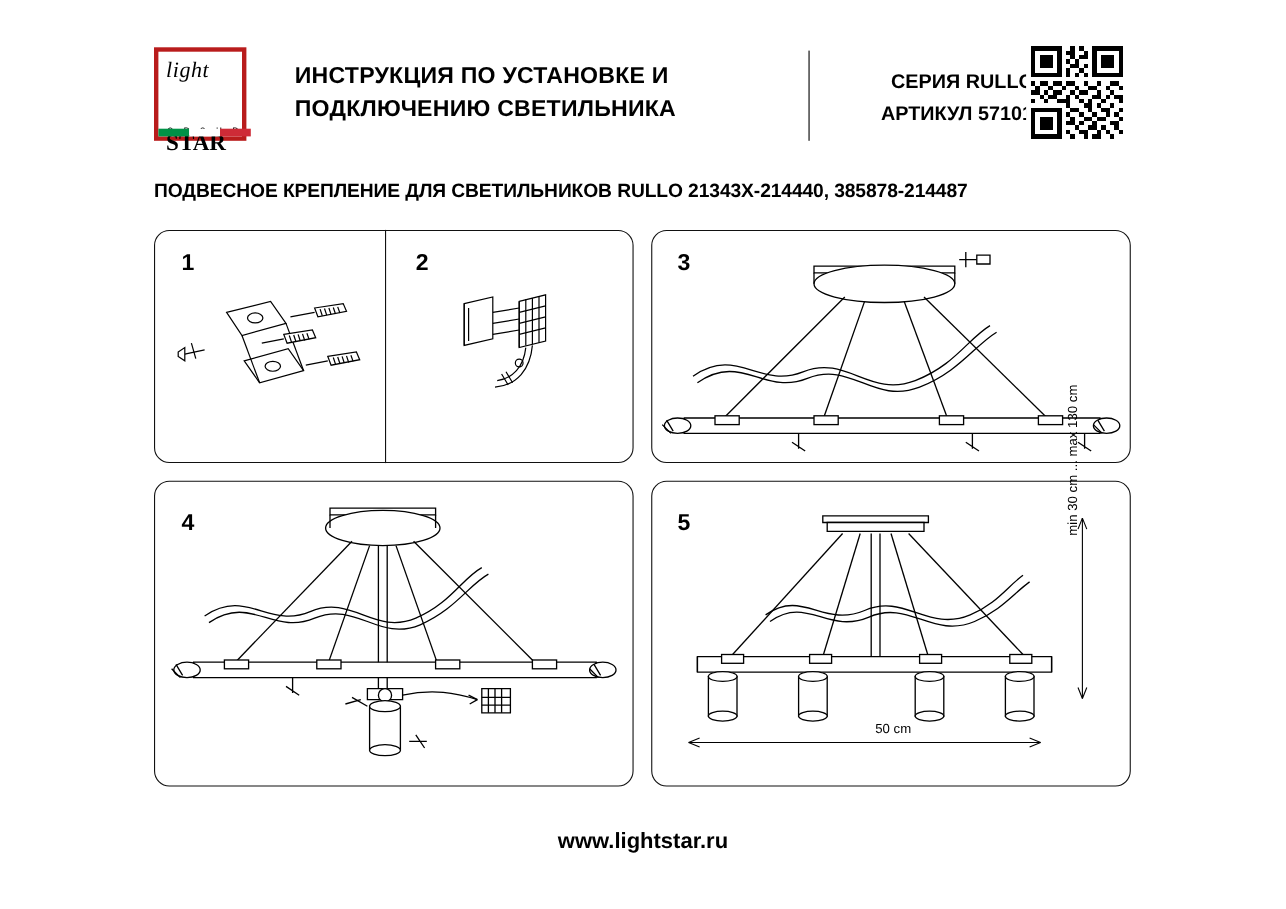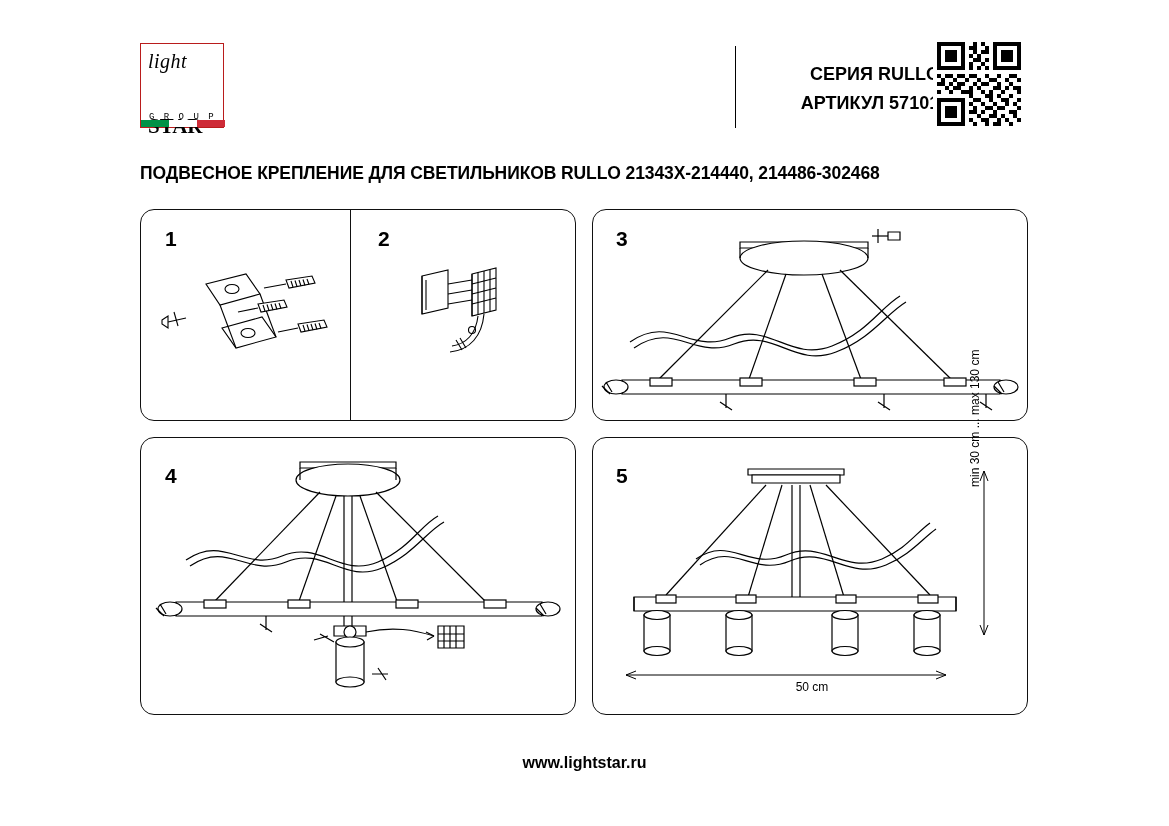--- a/index.html
+++ b/index.html
@@ -27,21 +27,21 @@
     top: 38px;
     width: 890px;
     height: 90px;
   }
   .logo-box {
     position: absolute;
     left: 0;
     top: 5px;
     width: 84px;
     height: 85px;
-    border: 1px solid #b91c1c;
+    border: 4px solid #b91c1c;
     background: #fff;
     box-sizing: border-box;
   }
   .logo-light {
     position: absolute;
     left: 7px;
     top: 6px;
     font-family: "Liberation Serif", serif;
     font-size: 20px;
     font-style: italic;
@@ -155,21 +155,21 @@
 
   .fig { position: absolute; left: 0; top: 0; }
 
   
   .footer {
     position: absolute;
     left: 0;
     top: 754px;
     width: 1169px;
     text-align: center;
-    font-size: 16px;
+    font-size: 20px;
     font-weight: bold;
   }
 </style>
 </head>
 <body>
 
 <div class="page">
 
   <div class="header">
 
@@ -177,20 +177,24 @@
       <div class="logo-light">light</div>
       <div class="logo-star">STAR</div>
       <div class="logo-group">G R O U P</div>
       <div class="logo-flag">
         <i class="flag-g"></i>
           <i class="flag-w"></i>
           <i class="flag-r"></i>
       </div>
     </div>
 
+    <div class="title-main">
+      <div>ИНСТРУКЦИЯ ПО УСТАНОВКЕ И</div>
+      <div>ПОДКЛЮЧЕНИЮ СВЕТИЛЬНИКА</div>
+    </div>
 
     <div class="header-div"></div>
 
     <div class="header-right">
       <div>СЕРИЯ RULLO</div>
       <div>АРТИКУЛ 571016</div>
     </div>
 
     <div class="qr">
       <svg width="92" height="92" viewBox="0 0 23 23" shape-rendering="crispEdges">
@@ -301,21 +305,21 @@
             <rect x="21" y="20" width="1" height="1"></rect>
           <rect x="10" y="21" width="1" height="1"></rect>
             <rect x="13" y="21" width="1" height="1"></rect>
             <rect x="15" y="21" width="2" height="1"></rect>
             <rect x="19" y="21" width="1" height="1"></rect>
         </g>
       </svg>
     </div>
   </div>
 
-  <div class="subtitle">ПОДВЕСНОЕ КРЕПЛЕНИЕ ДЛЯ СВЕТИЛЬНИКОВ RULLO 21343X-214440, 214486-302468</div>
+  <div class="subtitle">ПОДВЕСНОЕ КРЕПЛЕНИЕ ДЛЯ СВЕТИЛЬНИКОВ RULLO 21343X-214440, 385878-214487</div>
 
   <div class="panel" id="panel-12"></div>
   <div class="panel-split"></div>
 
   <div class="panel-num" style="left:165px; top:227px;">1</div>
   <div class="panel-num" style="left:378px; top:227px;">2</div>
 
   <svg class="fig" style="left:160px; top:250px;" width="190" height="150" viewBox="0 0 190 150">
     <g fill="none" stroke="#000" stroke-width="1.1">
 
@@ -501,19 +505,19 @@
       <path d="M26 220 L346 220" stroke-width="1"></path>
       <path d="M26 220 L36 216 M26 220 L36 224" stroke-width="1"></path>
       <path d="M346 220 L336 216 M346 220 L336 224" stroke-width="1"></path>
 
       <path d="M384 16 L384 180" stroke-width="1"></path>
       <path d="M384 16 L380 26 M384 16 L388 26" stroke-width="1"></path>
       <path d="M384 180 L380 170 M384 180 L388 170" stroke-width="1"></path>
     </g>
   </svg>
 
-  <div style="position:absolute; left:742px; top:655px; width:140px; text-align:center; font-size:12px;margin-top:25px;">50 cm</div>
+  <div style="position:absolute; left:742px; top:655px; width:140px; text-align:center; font-size:12px;">50 cm</div>
 
   <div style="position:absolute; left:968px; top:487px; font-size:12px; transform:rotate(-90deg); transform-origin: left top; white-space:nowrap;">min 30 cm ... max 130 cm</div>
 
   <div class="footer">www.lightstar.ru</div>
 
 </div>
 
 </body></html>

